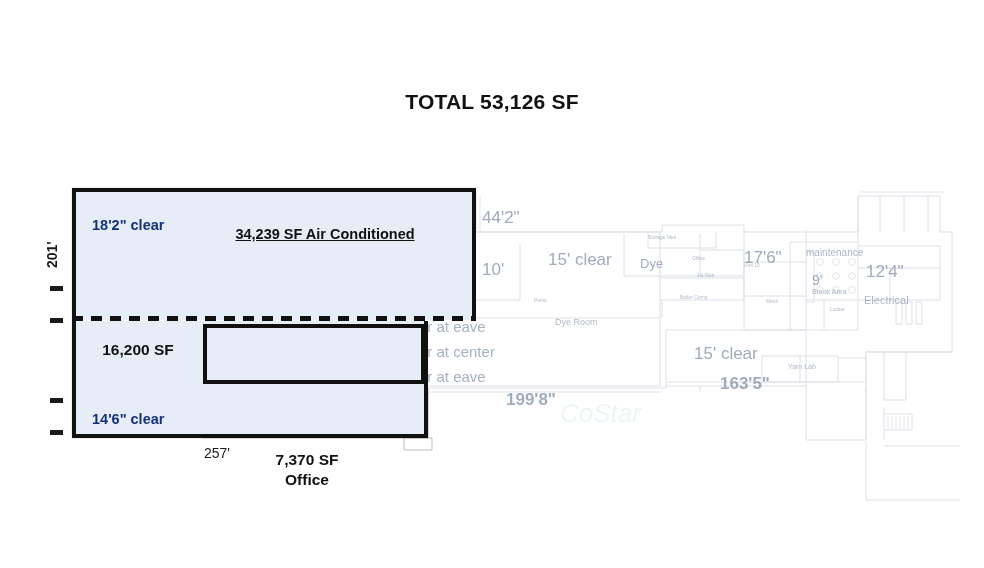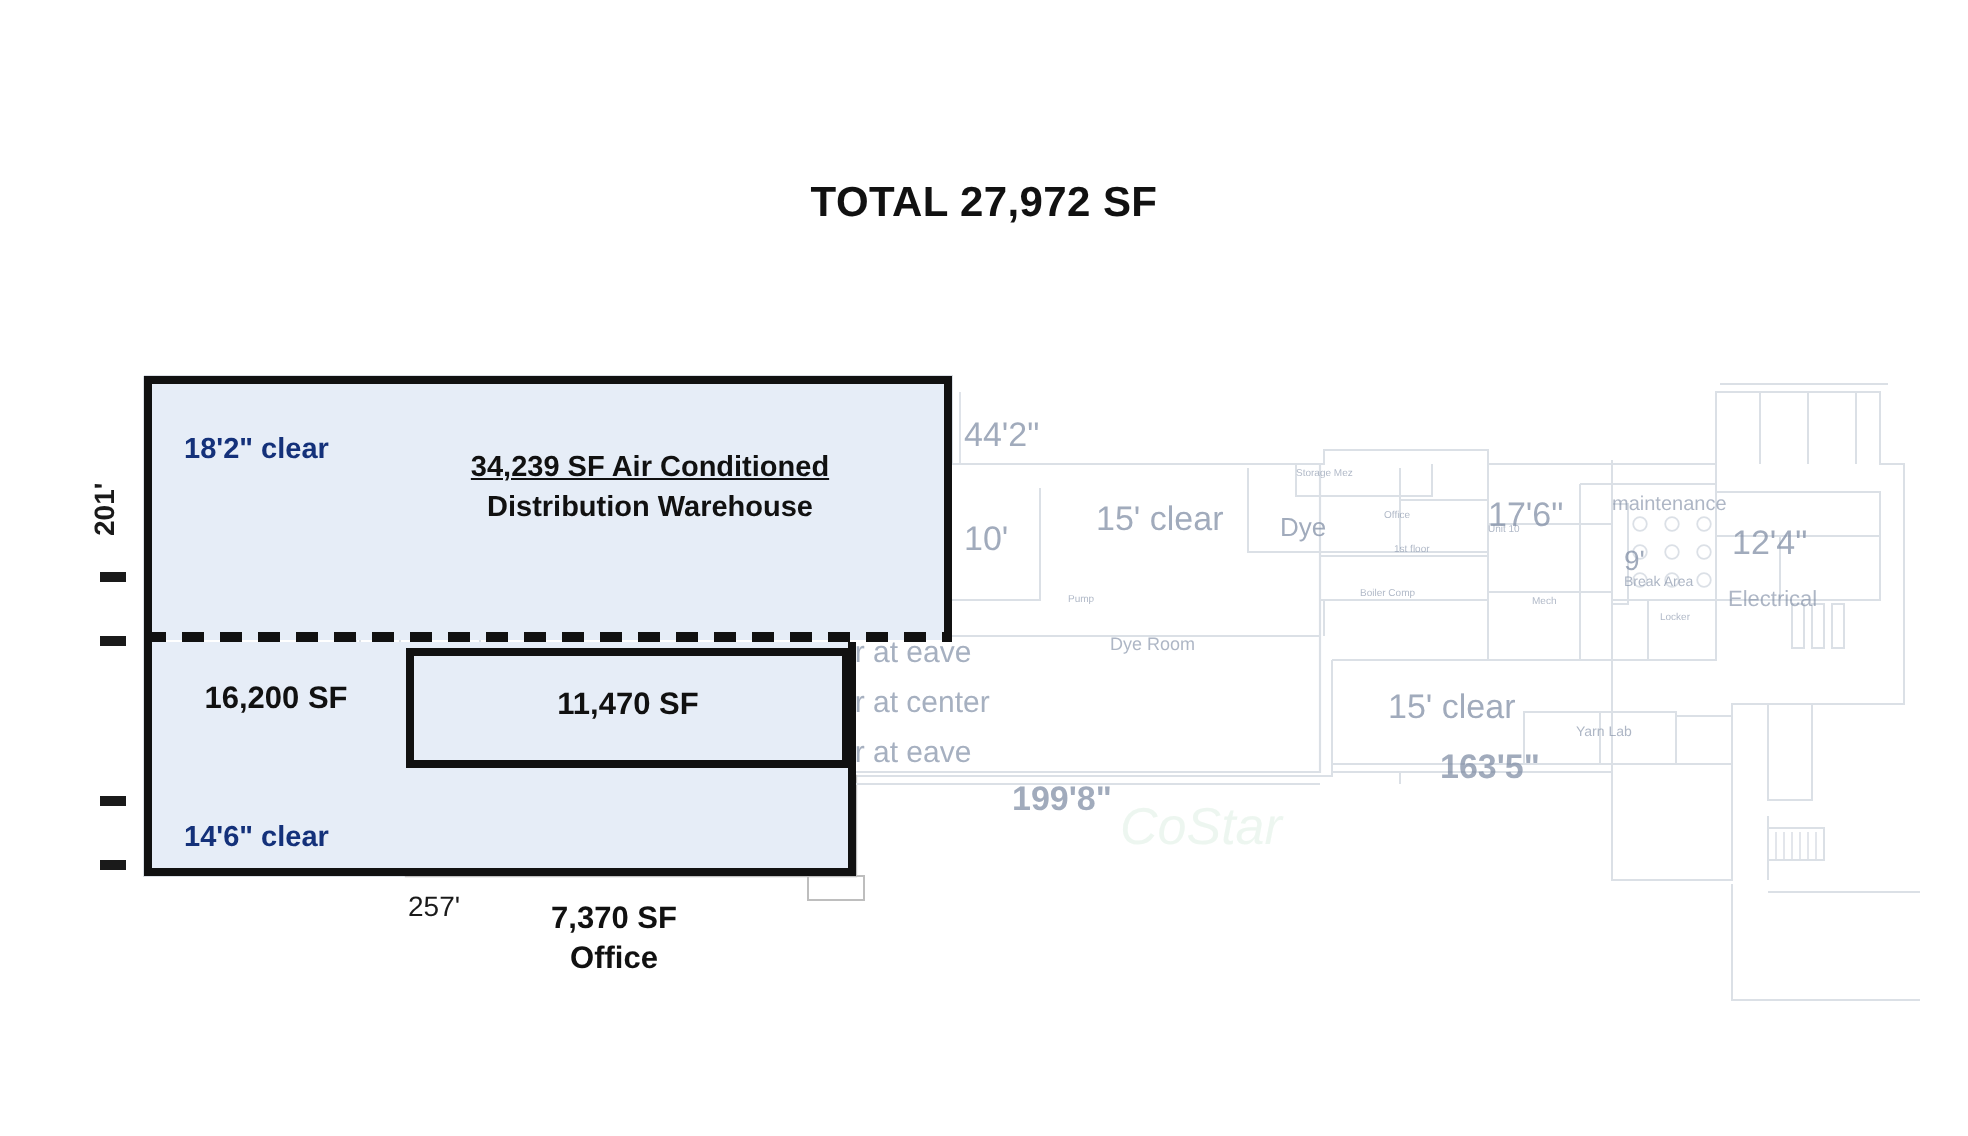--- a/index.html
+++ b/index.html
@@ -351,35 +351,33 @@
   </div>
 
   <div>
     <div class="ghost-eave" style="left:419px; top:318px;">ar at eave</div>
     <div class="ghost-eave" style="left:419px; top:343px;">ar at center</div>
     <div class="ghost-eave" style="left:419px; top:368px;">ar at eave</div>
   </div>
 
   <div class="watermark">CoStar</div>
 
-  <div class="plan-title">TOTAL 27,972 SF</div>
+  <div class="plan-title">TOTAL 53,126 SF</div>
 
   <div class="block" id="warehouse-block"></div>
   <div id="warehouse-dashed-edge"></div>
 
   <div class="block-label label-clear" style="left:92px; top:217px;">18'2" clear</div>
   <div class="block-label label-sf-lg" style="left:180px; top:225px; width:290px;text-decoration:underline;">34,239 SF Air Conditioned</div>
-  <div class="block-label label-sf-lg" style="left:180px; top:245px; width:290px;">Distribution Warehouse</div>
 
   <div class="block" id="midbay-block"></div>
   <div class="block-label label-sf" style="left:80px; top:341px; width:116px;">16,200 SF</div>
   <div class="block-label label-clear" style="left:92px; top:411px;">14'6" clear</div>
 
   <div class="block" id="office-overlay-block"></div>
-  <div class="block-label label-sf" style="left:203px; top:344px; width:222px;">11,470 SF</div>
 
   <div>
     <div class="dock-tick" style="left:50px; top:286px;"></div>
     <div class="dock-tick" style="left:50px; top:318px;"></div>
     <div class="dock-tick" style="left:50px; top:398px;"></div>
     <div class="dock-tick" style="left:50px; top:430px;"></div>
   </div>
 
   <div class="dim" id="dim-201">201'</div>
   <div class="dim" id="dim-297">257'</div>

